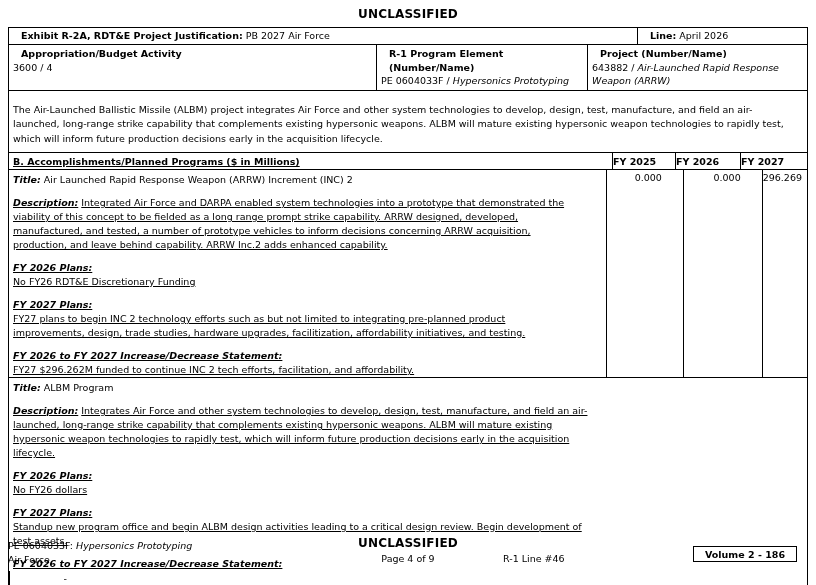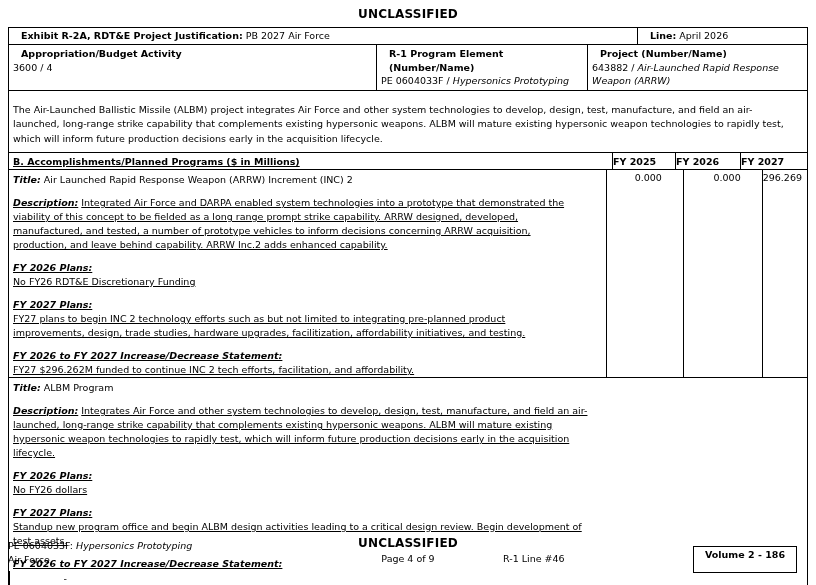--- a/index.html
+++ b/index.html
@@ -58,21 +58,21 @@
   .ghead { font-weight:bold; font-style:italic; }
 
   .footer-left { position:absolute; left:8px; top:539px; line-height:14px; }
   .footer-uncl {
     position:absolute; top:536px; left:0; width:100%;
     text-align:center; font-weight:bold; font-size:12px; letter-spacing:.2px;
   }
   .footer-page { position:absolute; top:553px; left:0; width:100%; text-align:center; }
   .footer-r1line { position:absolute; left:503px; top:553px; }
   .volume-box {
-    position:absolute; left:693px; top:546px; width:104px; height:27px;
+    position:absolute; left:693px; top:546px; width:104px; height:16px;
     border:1px solid #000; text-align:center; font-weight:bold; line-height:15px;
   }
 </style>
 </head>
 <body>
 
 <div class="banner">UNCLASSIFIED</div>
 
 <div class="doc-table">
 

